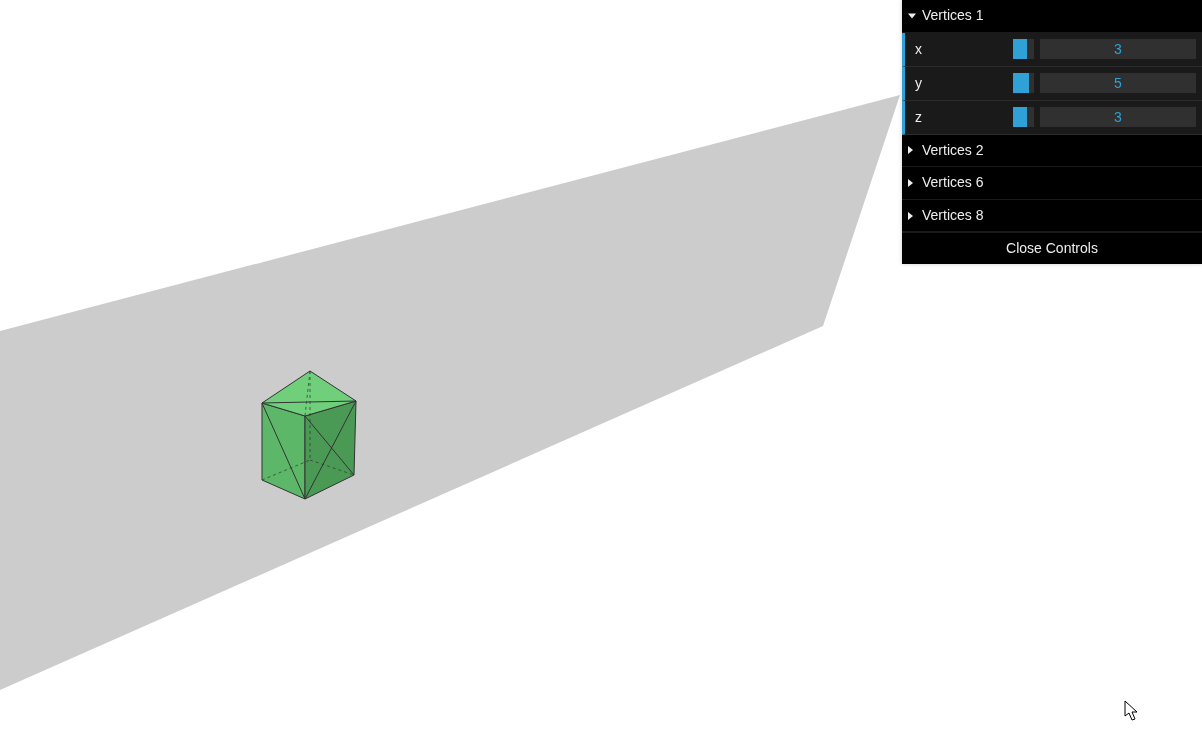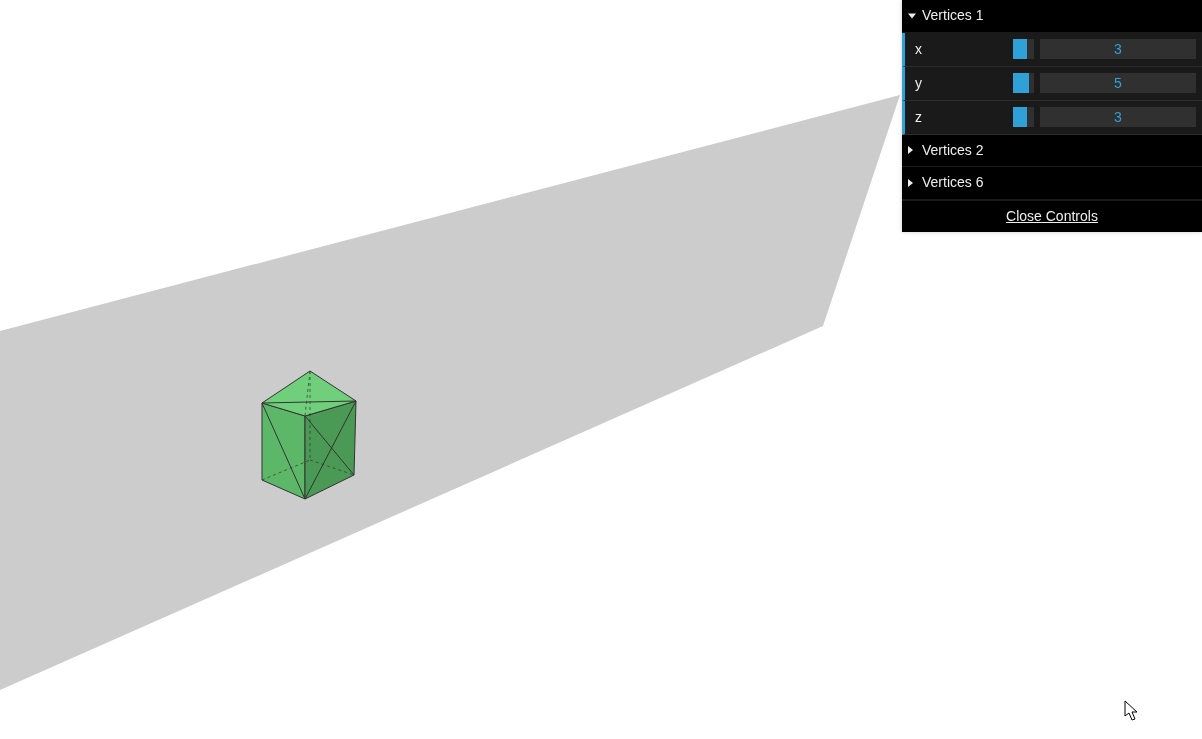--- a/index.html
+++ b/index.html
@@ -94,21 +94,20 @@
       outline: none;
     }
 
     .dg-close {
       background: #000;
       text-align: center;
       padding: 7px 0 8px 0;
       cursor: pointer;
       font-size: 14px;
       border-top: 1px solid #1a1a1a;
-      text-decoration: underline;
     }
 
     
     .cursor {
       position: absolute;
       width: 16px; height: 22px;
       pointer-events: none;
     }
 
     .scene-svg {
@@ -176,19 +175,20 @@
       </div>
       <div class="dg-row">
         <div class="label">z</div>
         <div class="dg-slider">
           <div class="dg-slider-fill" style="width: 65%;"></div>
         </div>
         <input class="dg-number" value="3" style="">
       </div>
       <div class="dg-folder-header closed"><span class="caret"></span><span>Vertices 2</span></div>
       <div class="dg-folder-header closed"><span class="caret"></span><span>Vertices 6</span></div>
+      <div class="dg-folder-header closed"><span class="caret"></span><span>Vertices 8</span></div>
       <div class="dg-close">Close Controls</div>
     </div>
 
   <svg class="cursor" id="cursor" viewBox="0 0 16 22" style="left: 1124px; top: 700px;">
     <path d="M1 1 L1 16 L5 13 L8 20 L11 19 L8 12 L13 12 Z" fill="#fff" stroke="#000" stroke-width="1"></path>
   </svg>
 </div>
 
 </body></html>

